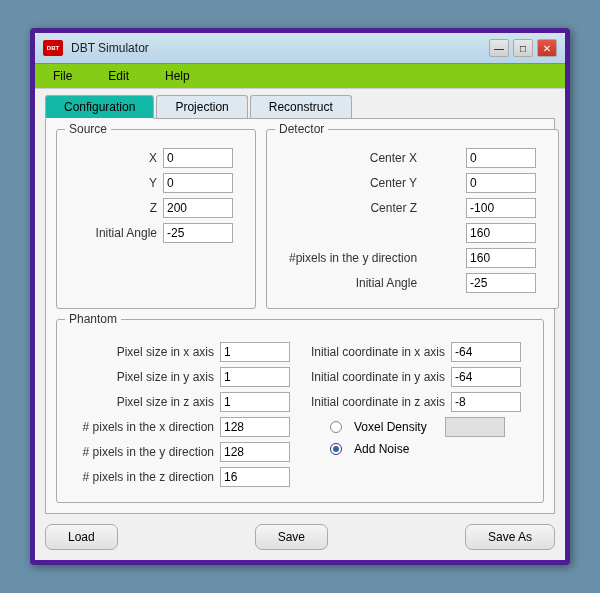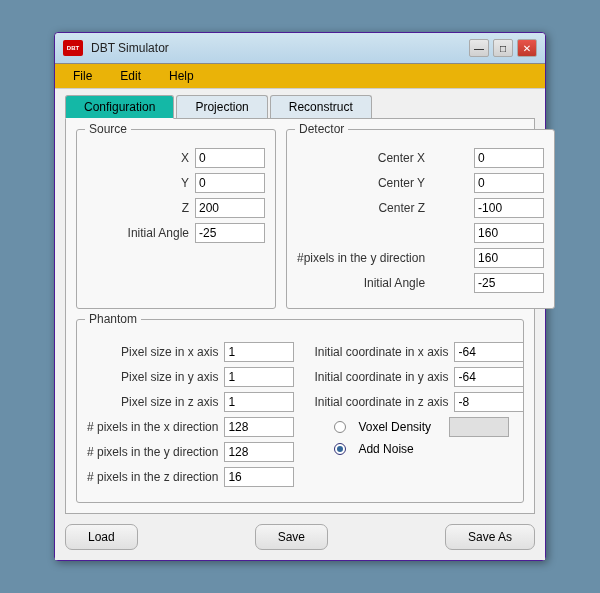--- a/index.html
+++ b/index.html
@@ -6,23 +6,23 @@
     body {
       background: #6a8fa8;
       display: flex;
       justify-content: center;
       align-items: center;
       height: 100vh;
       font-family: 'Segoe UI', Tahoma, Geneva, Verdana, sans-serif;
       font-size: 12px;
     }
     .window {
-      width: 492px;
+      width: 540px;
       background: #f0f0f0;
-      border: 1px solid #4c1d95;
+      border: 5px solid #4c1d95;
       border-radius: 4px;
       box-shadow: 2px 2px 8px rgba(0,0,0,0.4);
     }
     .titlebar {
       background: linear-gradient(to bottom, #d0e4f0, #b8d4e8);
       padding: 6px 8px;
       display: flex;
       align-items: center;
       border-bottom: 1px solid #888;
       border-radius: 4px 4px 0 0;
@@ -59,24 +59,24 @@
       border-radius: 2px;
       display: flex;
       align-items: center;
       justify-content: center;
       font-size: 10px;
       cursor: pointer;
     }
     .titlebar-btn.close { background: linear-gradient(to bottom, #e8544a, #c0392b); color: white; }
     .menubar {
       display: flex;
-      gap: 8px;
+      gap: 16px;
       padding: 2px 8px;
       border-bottom: 1px solid #ccc;
-      background: #eab308;
+      background: #84cc16;
     }
     .menu-item {
       padding: 3px 10px;
       cursor: pointer;
       border-radius: 2px;
     }
     .tabs-bar {
       display: flex;
       padding: 6px 10px 0;
       background: #f0f0f0;
@@ -104,21 +104,21 @@
       padding: 10px;
     }
     .top-section {
       display: flex;
       gap: 10px;
       margin-bottom: 10px;
     }
     .group-box {
       border: 1px solid #aaa;
       border-radius: 3px;
-      padding: 8px 10px 10px;
+      padding: 8px 22px 10px;
       position: relative;
       background: #f8f8f8;
     }
     .group-box legend, .group-title {
       position: absolute;
       top: -8px;
       left: 8px;
       background: #f8f8f8;
       padding: 0 4px;
       font-size: 12px;

